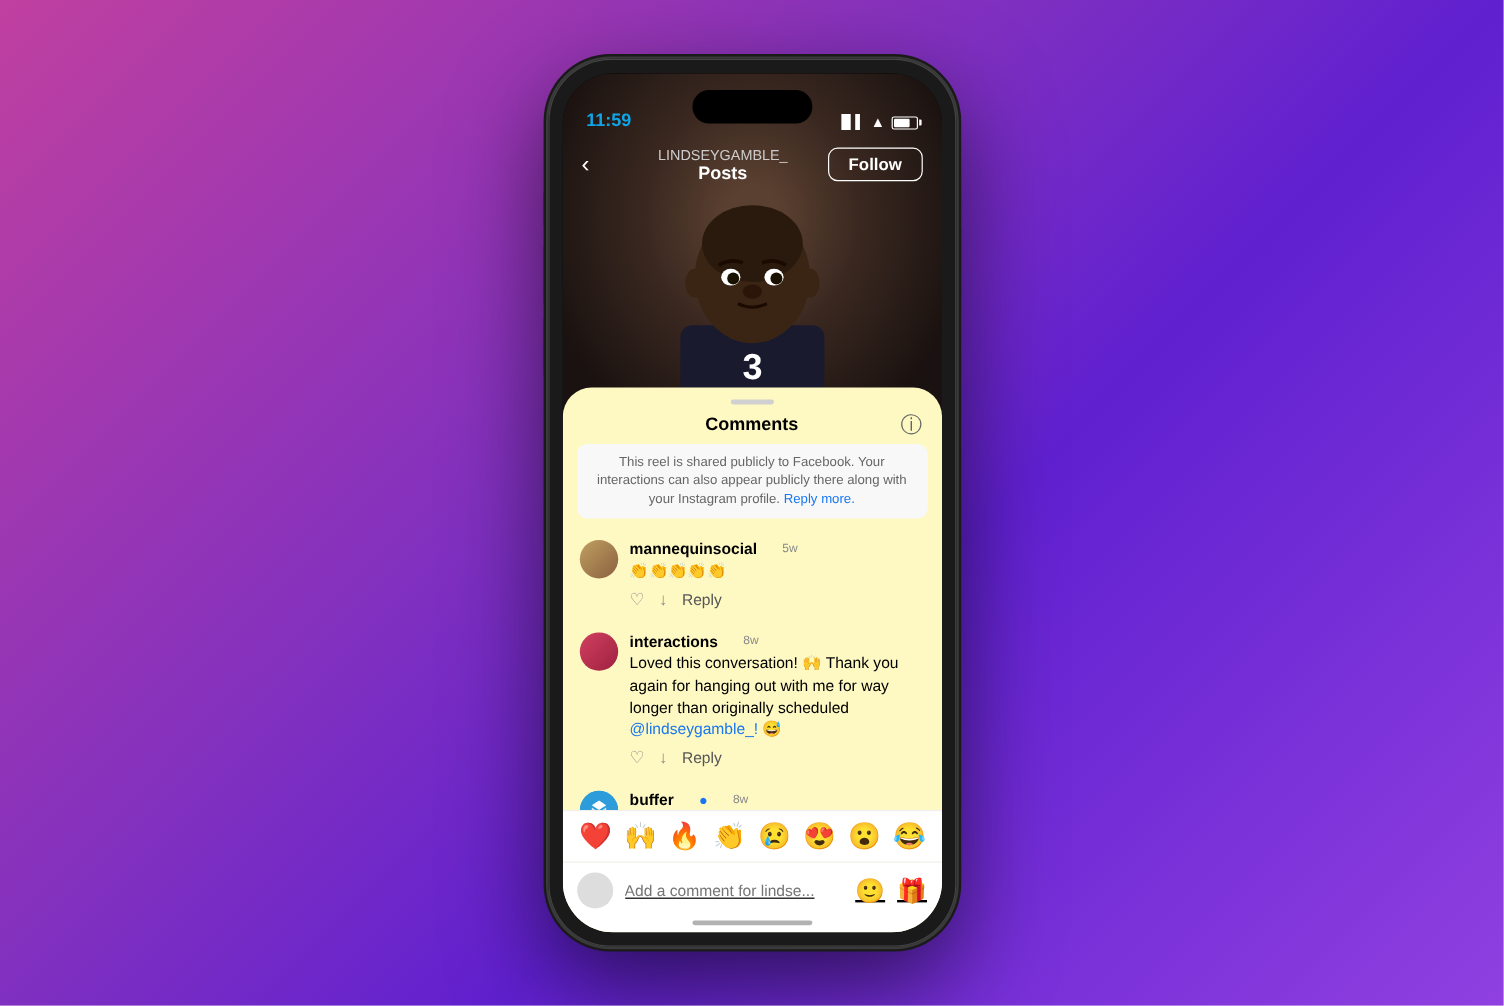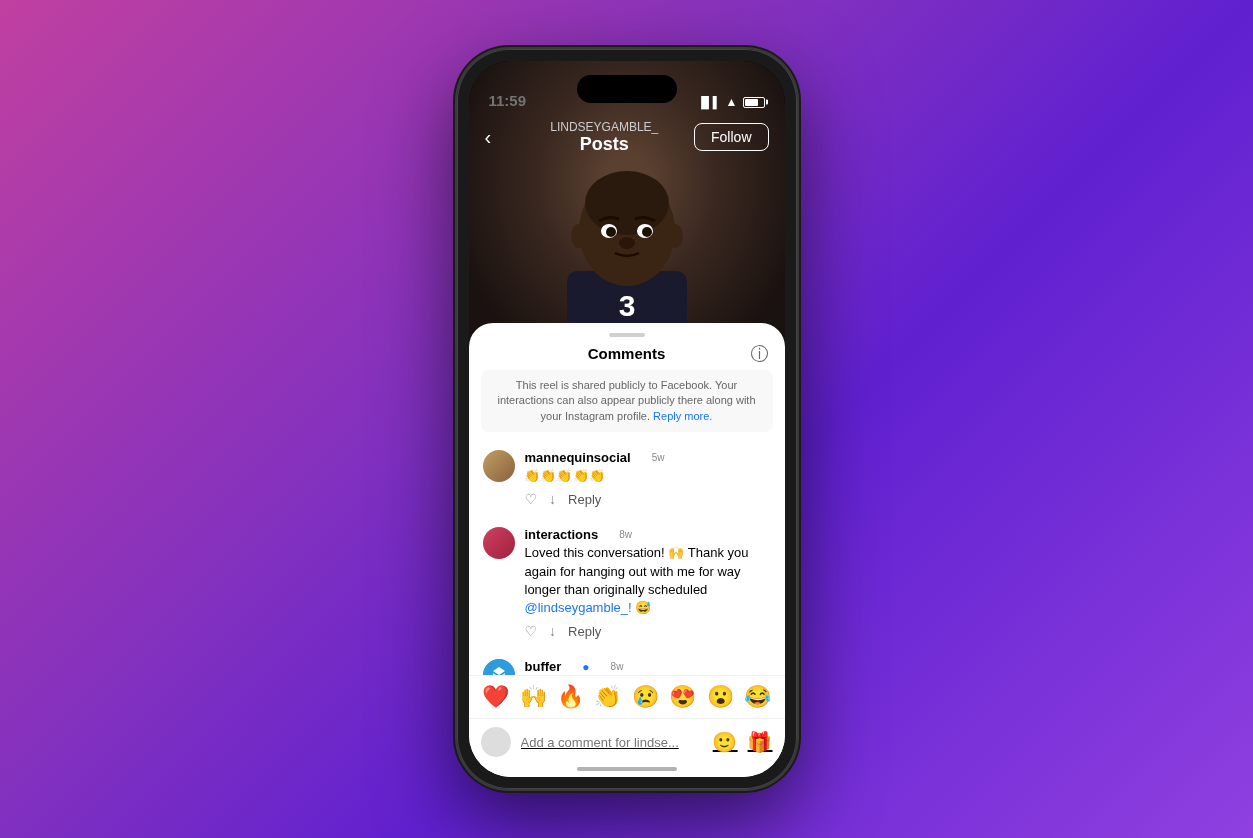--- a/index.html
+++ b/index.html
@@ -67,21 +67,21 @@
       display: flex;
       align-items: flex-end;
       padding: 0 20px 6px;
       z-index: 9;
       background: transparent;
     }
 
     .status-time {
       font-size: 15px;
       font-weight: 600;
-      color: #737373;
+      color: #0ea5e9;
       flex: 1;
     }
 
     .status-icons {
       display: flex;
       align-items: center;
       gap: 5px;
       color: #fff;
       font-size: 12px;
     }
@@ -140,33 +140,33 @@
       text-align: center;
     }
 
     .nav-username {
       font-size: 12px;
       color: #ccc;
       font-weight: 400;
     }
 
     .nav-title {
-      font-size: 18px;
+      font-size: 15px;
       color: #fff;
       font-weight: 700;
     }
 
     .nav-follow-btn {
       background: transparent;
       border: 1.5px solid #fff;
       color: #fff;
       border-radius: 8px;
       padding: 5px 16px;
       font-size: 14px;
-      font-weight: 400;
+      font-weight: 700;
       cursor: pointer;
     }
 
     
     .bg-image-area {
       position: absolute;
       top: 0;
       left: 0;
       right: 0;
       height: 300px;
@@ -190,21 +190,21 @@
       margin-top: 40px;
     }
 
     
     .comments-sheet {
       position: absolute;
       top: 262px;
       left: 0;
       right: 0;
       bottom: 0;
-      background: #ffffff;
+      background: #fef9c3;
       border-radius: 24px 24px 0 0;
       overflow: hidden;
       display: flex;
       flex-direction: column;
     }
 
     .sheet-handle {
       width: 36px;
       height: 4px;
       background: #d0d0d0;

